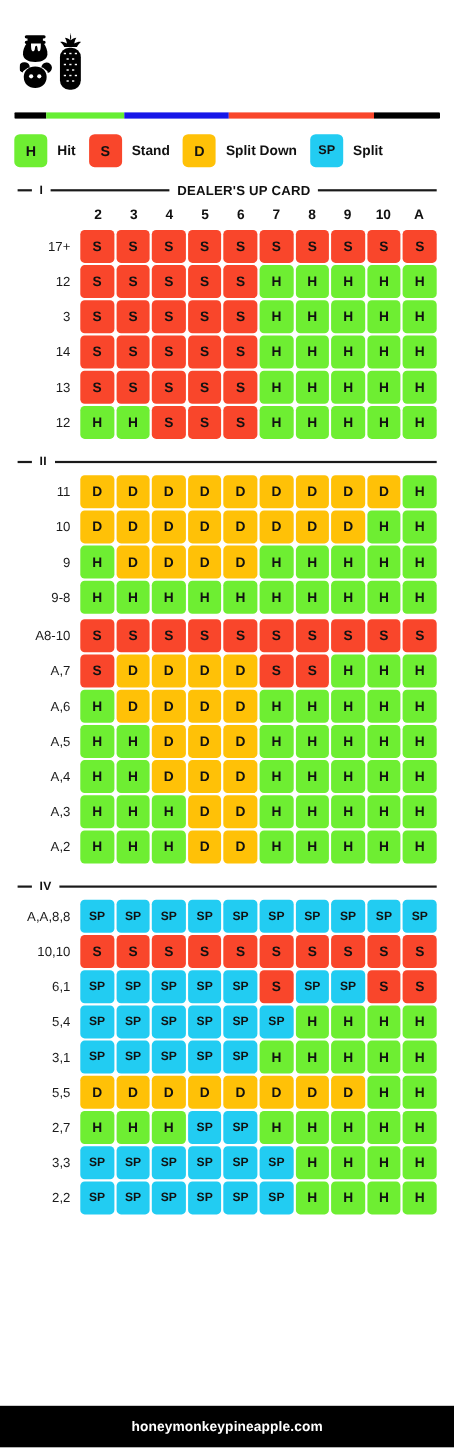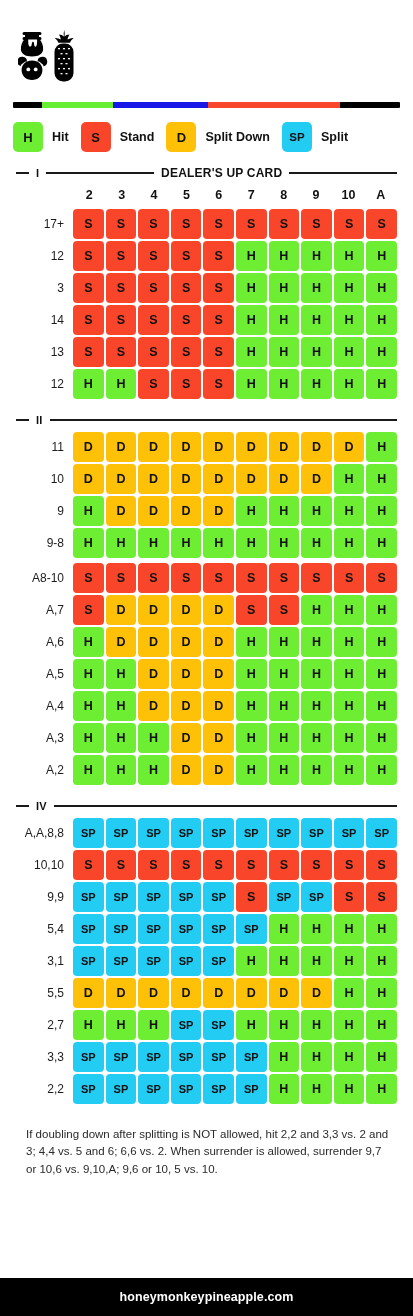--- a/index.html
+++ b/index.html
@@ -529,21 +529,21 @@
           <div class="cell" style="background: rgb(249, 70, 43);">S</div>
           <div class="cell" style="background: rgb(249, 70, 43);">S</div>
           <div class="cell" style="background: rgb(249, 70, 43);">S</div>
           <div class="cell" style="background: rgb(249, 70, 43);">S</div>
           <div class="cell" style="background: rgb(249, 70, 43);">S</div>
           <div class="cell" style="background: rgb(249, 70, 43);">S</div>
           <div class="cell" style="background: rgb(249, 70, 43);">S</div>
           <div class="cell" style="background: rgb(249, 70, 43);">S</div>
         </div>
         <div class="grow">
-          <div class="rowlabel">9,9</div>
+          <div class="rowlabel">6,1</div>
           <div class="cell sp" style="background: rgb(34, 204, 242);">SP</div>
           <div class="cell sp" style="background: rgb(34, 204, 242);">SP</div>
           <div class="cell sp" style="background: rgb(34, 204, 242);">SP</div>
           <div class="cell sp" style="background: rgb(34, 204, 242);">SP</div>
           <div class="cell sp" style="background: rgb(34, 204, 242);">SP</div>
           <div class="cell" style="background: rgb(249, 70, 43);">S</div>
           <div class="cell sp" style="background: rgb(34, 204, 242);">SP</div>
           <div class="cell sp" style="background: rgb(34, 204, 242);">SP</div>
           <div class="cell" style="background: rgb(249, 70, 43);">S</div>
           <div class="cell" style="background: rgb(249, 70, 43);">S</div>
@@ -622,19 +622,18 @@
           <div class="cell sp" style="background: rgb(34, 204, 242);">SP</div>
           <div class="cell sp" style="background: rgb(34, 204, 242);">SP</div>
           <div class="cell" style="background: rgb(110, 238, 50);">H</div>
           <div class="cell" style="background: rgb(110, 238, 50);">H</div>
           <div class="cell" style="background: rgb(110, 238, 50);">H</div>
           <div class="cell" style="background: rgb(110, 238, 50);">H</div>
         </div>
       </div>
     </div>
 
-  <div class="footnote">If doubling down after splitting is NOT allowed, hit 2,2 and 3,3 vs. 2 and 3; 4,4 vs. 5 and 6; 6,6 vs. 2. When surrender is allowed, surrender 9,7 or 10,6 vs. 9,10,A; 9,6 or 10, 5 vs. 10.</div>
 
   <div class="footer">
     <span class="footer-text">honeymonkeypineapple.com</span>
   </div>
 
 </div>
 
 </body></html>

